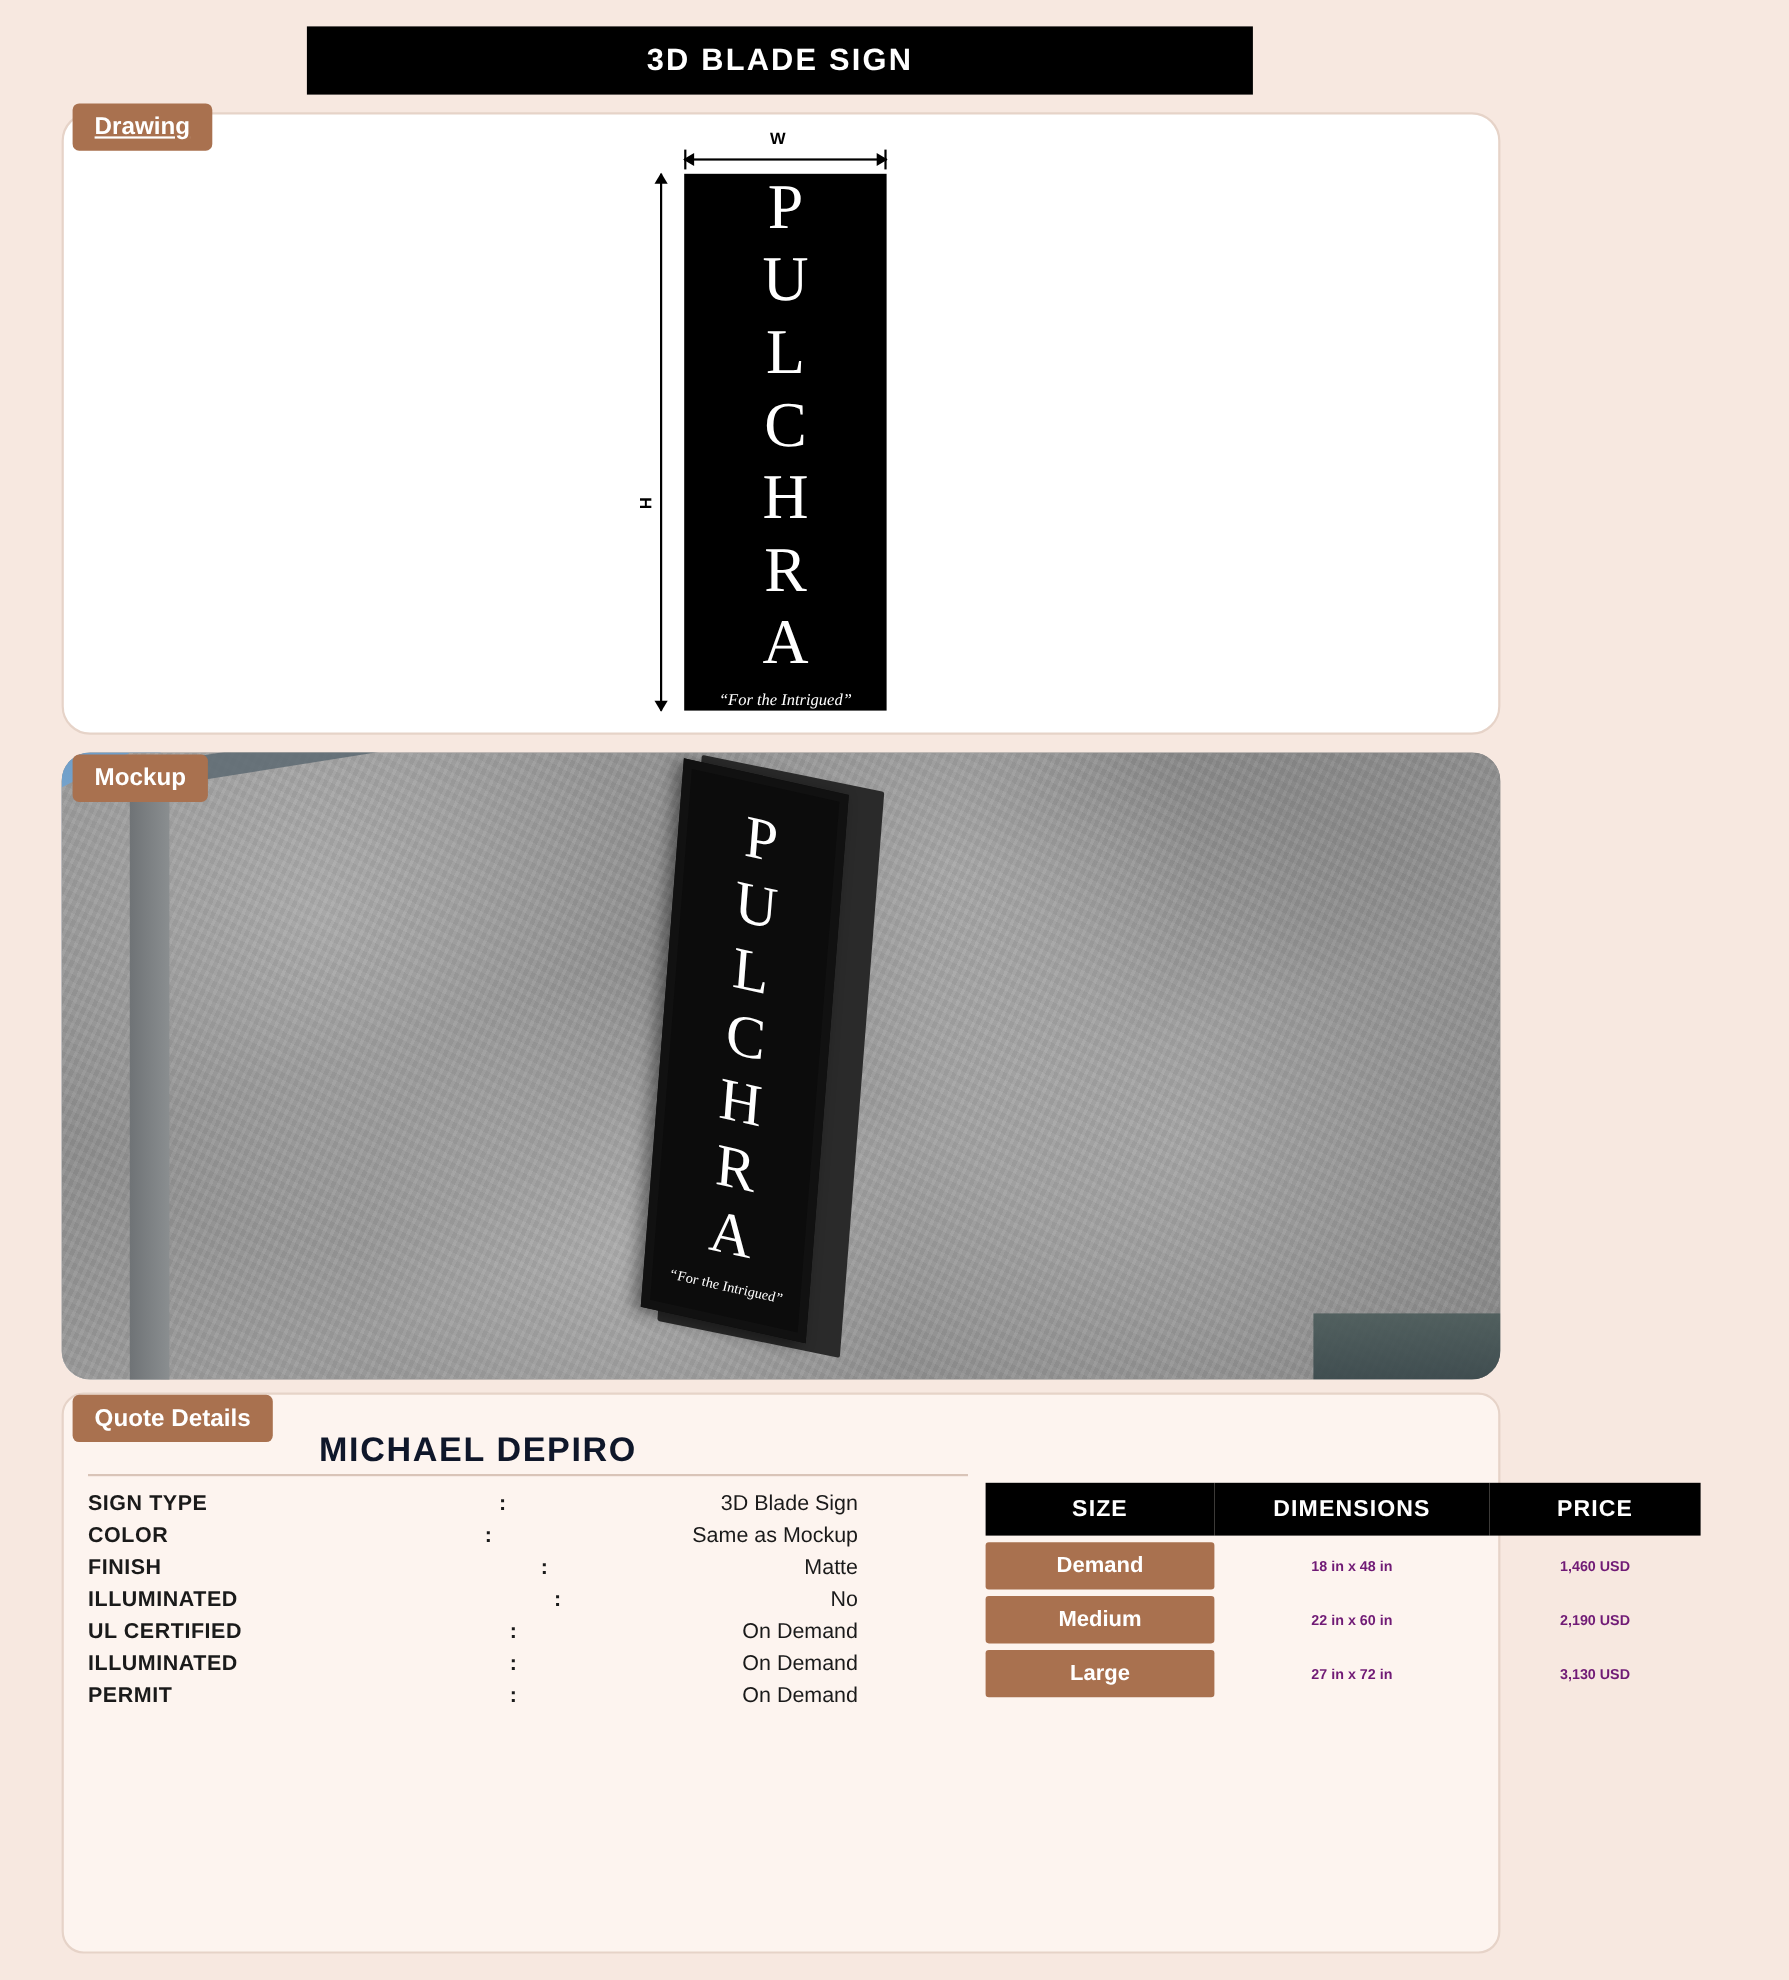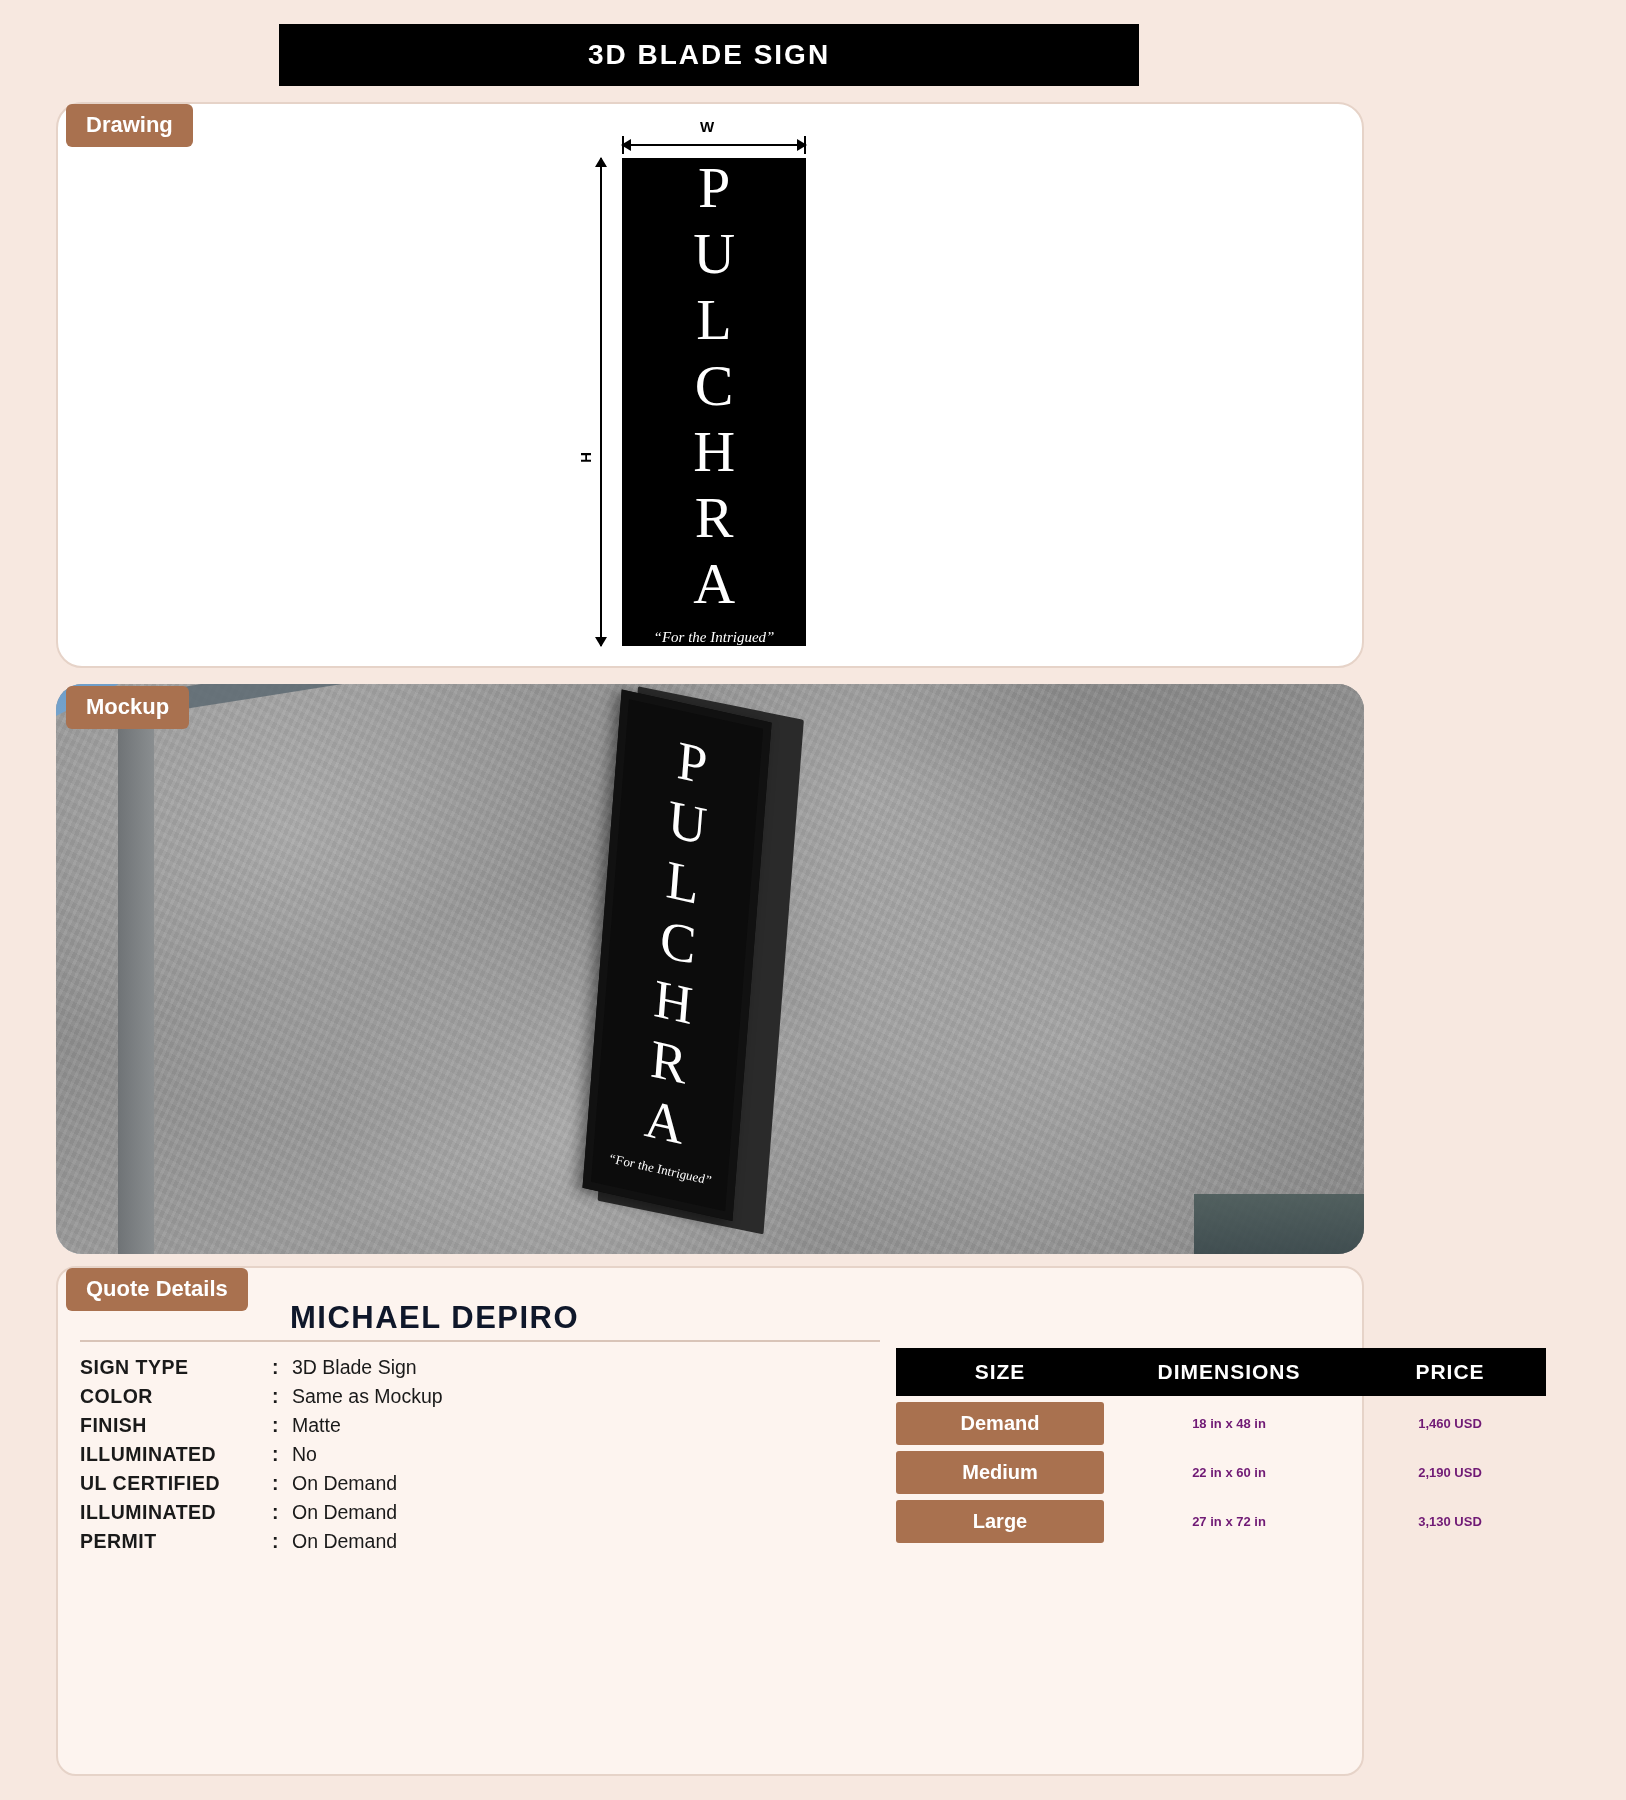--- a/index.html
+++ b/index.html
@@ -48,21 +48,21 @@
     position: absolute;
     left: 56px;
     top: 102px;
     width: 1308px;
     height: 566px;
     background: #ffffff;
     border: 2px solid #e6d3c8;
     border-radius: 26px;
     overflow: hidden;
   }
-  .tab-drawing { left: 66px; top: 104px; }
+  .tab-drawing { left: 66px; top: 94px; text-decoration: underline; }
   .tab-mockup  { left: 66px; top: 686px; }
   .tab-quote   { left: 66px; top: 1268px; }
 
   
   .sign-box {
     position: absolute;
     left: 622px;
     top: 158px;
     width: 184px;
     height: 488px;
@@ -280,21 +280,21 @@
     left: 80px; top: 1340px; width: 800px; height: 2px;
     background: #d9c4b8;
   }
   .spec-list {
     position: absolute;
     left: 80px; top: 1356px;
     width: 700px;
     font-size: 19.5px;
     color: #1a1a1a;
   }
-  .spec-row { display: flex; align-items: baseline; height: 29px; }
+  .spec-row { display: flex; align-items: baseline; height: 29px; justify-content: space-between; }
   .spec-key {
     width: 192px;
     font-weight: bold;
     letter-spacing: .5px;
   }
   .spec-colon { width: 20px; font-weight: bold; }
   .spec-val { font-weight: normal; }
 
   
   .price-table {

